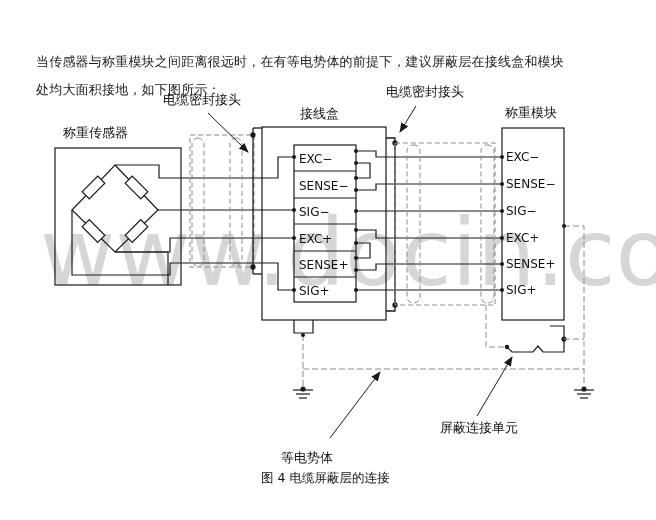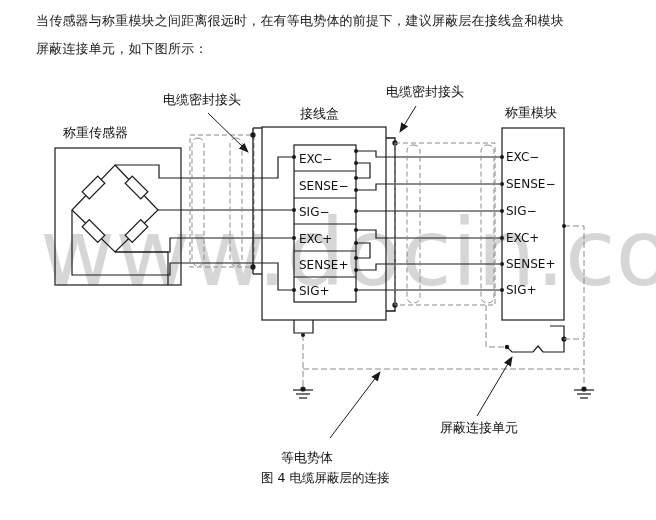--- a/index.html
+++ b/index.html
@@ -1,32 +1,32 @@
 <!DOCTYPE html>
 <html><head>
 <meta charset="utf-8">
 <style>
   html, body { margin: 0; padding: 0; background: #ffffff; }
   body { width: 656px; height: 520px; position: relative; overflow: hidden;
          font-family: "DejaVu Sans", "Liberation Sans", sans-serif; color: #1a1a1a; }
-  .intro { position: absolute; left: 36px; font-size: 13px; letter-spacing: 0.2px; }
+  .intro { position: absolute; left: 36px; font-size: 13px; letter-spacing: 0.2px; margin-top: 41px; }
   #intro1 { top: 12px; }
   #intro2 { top: 40px; }
   svg#diagram { position: absolute; left: 0; top: 0; }
   svg text { font-family: "DejaVu Sans", "Liberation Sans", sans-serif; fill: #111; }
   .lbl { font-size: 13px; }
   .term { font-size: 12px; }
   .cap { font-size: 12.5px; }
   .wm { fill: #d6d6d6; font-family: "DejaVu Sans", "Liberation Sans", sans-serif; }
 </style>
 </head>
 <body>
 
 <div class="intro" id="intro1">当传感器与称重模块之间距离很远时，在有等电势体的前提下，建议屏蔽层在接线盒和模块</div>
-<div class="intro" id="intro2">屏蔽连接单元，如下图所示：</div>
+<div class="intro" id="intro2">处均大面积接地，如下图所示：</div>
 
 <svg id="diagram" width="656" height="520" viewBox="0 0 656 520">
   <defs>
     <marker id="arr" markerWidth="10" markerHeight="10" refX="9" refY="5" orient="auto" markerUnits="userSpaceOnUse">
       <path d="M0,1 L10,5 L0,9 Z" fill="#1a1a1a"></path>
     </marker>
   </defs>
 
   <g>
     <text class="wm" x="40" y="285" font-size="92">www.docin.com</text>

